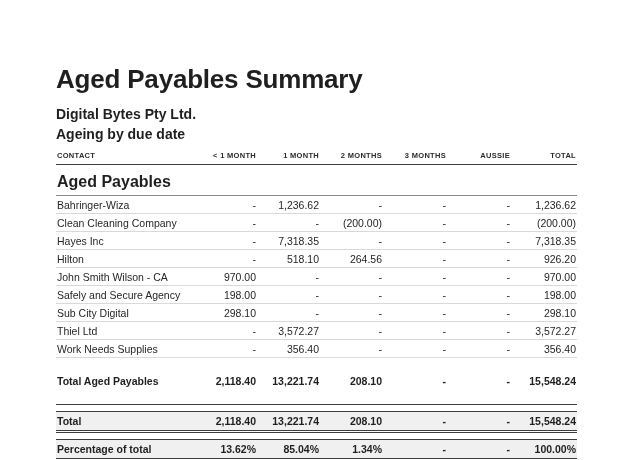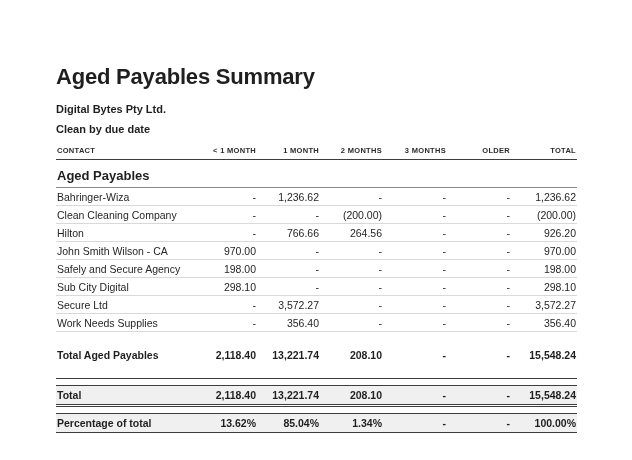--- a/index.html
+++ b/index.html
@@ -12,38 +12,38 @@
   }
   *{box-sizing:border-box;}
   html,body{margin:0;padding:0;}
   body{
     width:632px;height:460px;background:var(--page-bg);
     font-family:"Liberation Sans","DejaVu Sans",sans-serif;
     color:var(--text);overflow:hidden;
   }
   .page{padding:64px 55px 0 56px;}
   .report-title{
-    margin:0 0 9px 0;font-size:22px;font-weight:700;
+    margin:0 0 9px 0;font-size:26px;font-weight:700;
     letter-spacing:-0.2px;color:var(--text);
   }
-  .subtitle{font-size:11px;font-weight:700;line-height:20px;color:var(--text);}
+  .subtitle{font-size:14px;font-weight:700;line-height:20px;color:var(--text);}
   table.report{
     width:521px;border-collapse:collapse;table-layout:fixed;
     margin-top:7px;
   }
   th{
     font-size:7.5px;font-weight:700;letter-spacing:0.3px;color:#2b2b2b;
     text-align:right;padding:0 1px 4px 0;vertical-align:bottom;
     border-bottom:1.5px solid var(--dark-rule);white-space:nowrap;
   }
   th.contact-col{text-align:left;padding-left:1px;}
   td{font-size:10.5px;padding:2.5px 1px;white-space:nowrap;overflow:hidden;}
   td.num{text-align:right;}
   tr.section-row td{
-    font-size:13px;font-weight:700;padding:8px 1px 4px 1px;
+    font-size:16px;font-weight:700;padding:8px 1px 4px 1px;
     border-bottom:1px solid var(--section-rule);
   }
   tr.data-row td{border-bottom:1px solid var(--row-rule);color:#262626;}
   tr.subtotal-row td{
     font-weight:700;padding:17px 1px;
     border-top:1px solid var(--dark-rule);
     border-bottom:1px solid var(--dark-rule);
   }
   tr.spacer-row td{height:7px;padding:0;border:none;background:var(--page-bg);}
   tr.grand-total-row td,tr.percentage-row td{
@@ -52,40 +52,40 @@
     border-bottom:1px solid var(--dark-rule);
   }
   tr.rule-row td{height:2px;padding:0;border:none;border-bottom:1px solid var(--dark-rule);}
 </style>
 </head>
 <body>
 
 <div class="page">
   <h1 class="report-title">Aged Payables Summary</h1>
   <div class="subtitle">Digital Bytes Pty Ltd.</div>
-  <div class="subtitle">Clean by due date</div>
+  <div class="subtitle">Ageing by due date</div>
 
   <table class="report">
     <colgroup>
       <col style="width:138px">
       <col style="width:63px">
       <col style="width:63px">
       <col style="width:63px">
       <col style="width:64px">
       <col style="width:64px">
       <col style="width:66px">
     </colgroup>
     <thead>
       <tr id="header-row">
           <th class="contact-col">CONTACT</th>
           <th>&lt; 1 MONTH</th>
           <th>1 MONTH</th>
           <th>2 MONTHS</th>
           <th>3 MONTHS</th>
-          <th>OLDER</th>
+          <th>AUSSIE</th>
           <th>TOTAL</th>
         </tr>
     </thead>
     <tbody id="table-body">
         <tr class="section-row">
           <td colspan="7">Aged Payables</td>
         </tr>
         <tr class="data-row">
           <td>Bahringer-Wiza</td>
           <td class="num">-</td>
@@ -98,23 +98,32 @@
         <tr class="data-row">
           <td>Clean Cleaning Company</td>
           <td class="num">-</td>
           <td class="num">-</td>
           <td class="num">(200.00)</td>
           <td class="num">-</td>
           <td class="num">-</td>
           <td class="num">(200.00)</td>
         </tr>
         <tr class="data-row">
+          <td>Hayes Inc</td>
+          <td class="num">-</td>
+          <td class="num">7,318.35</td>
+          <td class="num">-</td>
+          <td class="num">-</td>
+          <td class="num">-</td>
+          <td class="num">7,318.35</td>
+        </tr>
+        <tr class="data-row">
           <td>Hilton</td>
           <td class="num">-</td>
-          <td class="num">766.66</td>
+          <td class="num">518.10</td>
           <td class="num">264.56</td>
           <td class="num">-</td>
           <td class="num">-</td>
           <td class="num">926.20</td>
         </tr>
         <tr class="data-row">
           <td>John Smith Wilson - CA</td>
           <td class="num">970.00</td>
           <td class="num">-</td>
           <td class="num">-</td>
@@ -134,21 +143,21 @@
         <tr class="data-row">
           <td>Sub City Digital</td>
           <td class="num">298.10</td>
           <td class="num">-</td>
           <td class="num">-</td>
           <td class="num">-</td>
           <td class="num">-</td>
           <td class="num">298.10</td>
         </tr>
         <tr class="data-row">
-          <td>Secure Ltd</td>
+          <td>Thiel Ltd</td>
           <td class="num">-</td>
           <td class="num">3,572.27</td>
           <td class="num">-</td>
           <td class="num">-</td>
           <td class="num">-</td>
           <td class="num">3,572.27</td>
         </tr>
         <tr class="data-row">
           <td>Work Needs Supplies</td>
           <td class="num">-</td>

